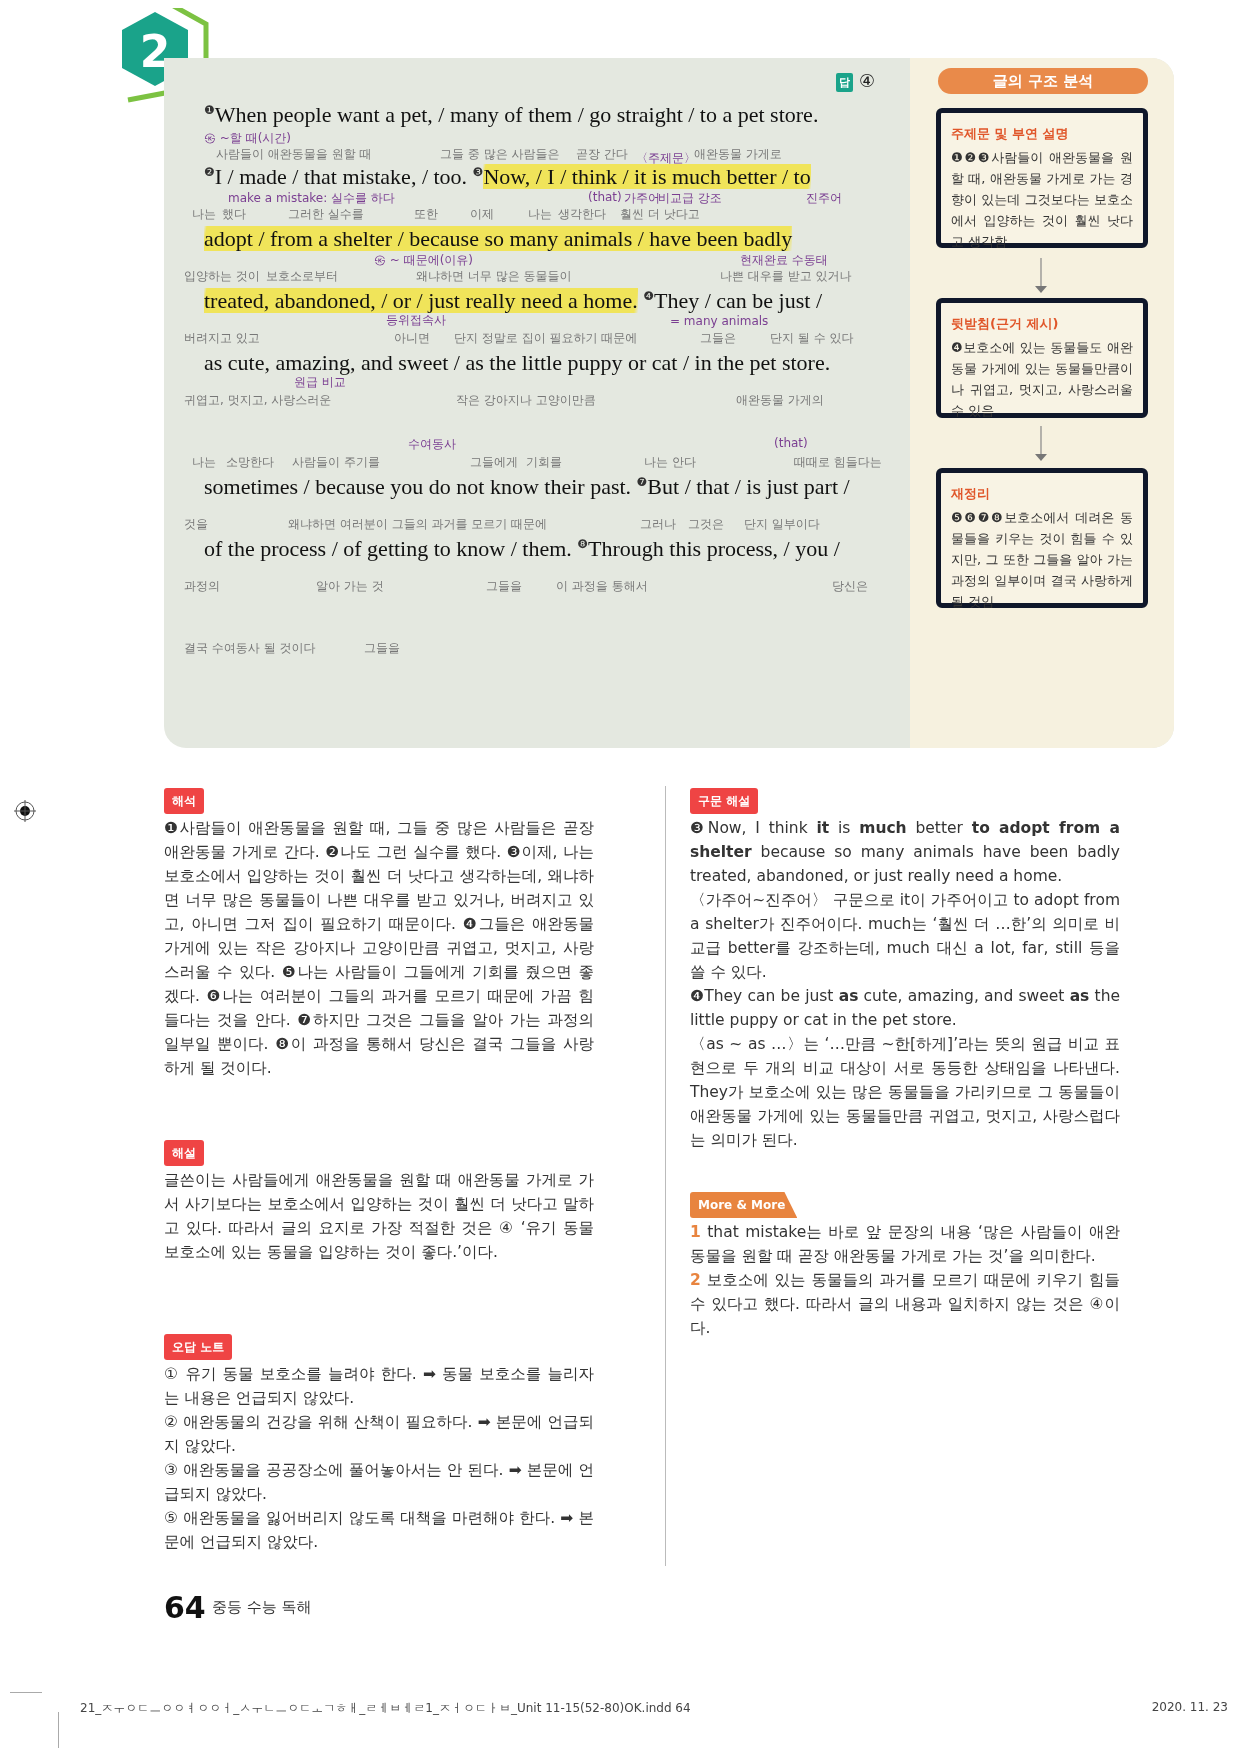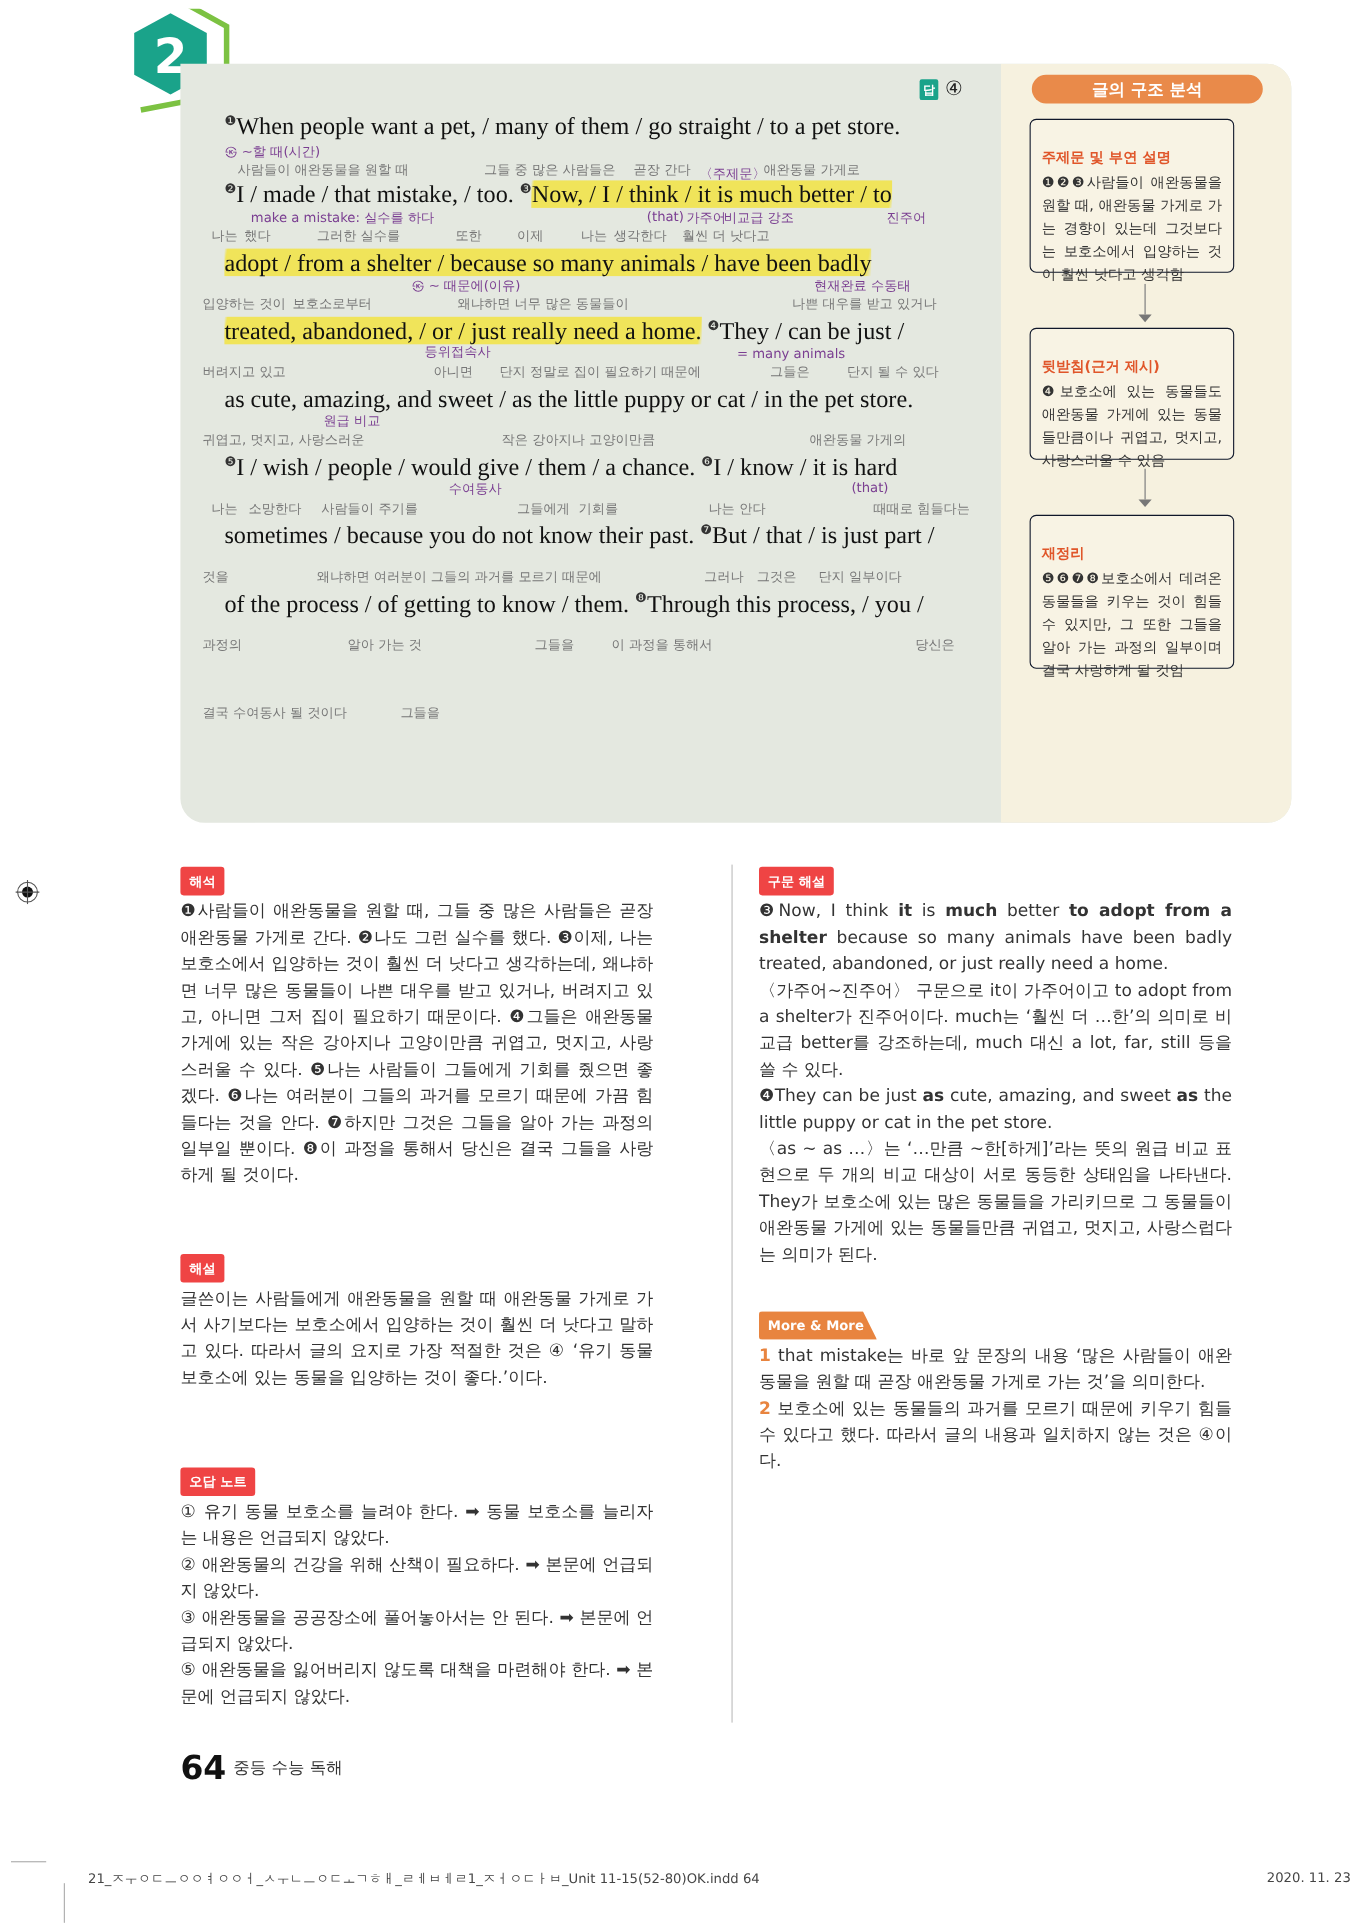--- a/index.html
+++ b/index.html
@@ -21,21 +21,21 @@
   .answer { position:absolute; left:672px; top:12px; font-size:18px; color:#222; }
   .answer .tag { display:inline-block; background:#1aa38a; color:#fff; font-size:11px; font-weight:bold; padding:2px 3px; border-radius:2px; margin-right:6px; vertical-align:middle; }
 
   .line { position:absolute; left:40px; width:690px; font-family:"Liberation Serif", "DejaVu Serif", serif; font-size:22px; color:#111; white-space:nowrap; }
   .ko { position:absolute; font-size:12px; color:#777; white-space:nowrap; }
   .note { position:absolute; font-size:12px; color:#7a3e91; white-space:nowrap; }
   .hl { background:linear-gradient(100deg, transparent 0, #f0e45a 3px, #f0e45a 99%, transparent 100%);font-family:Liberation Serif, serif; }
   .n { font-size:12px; vertical-align:super; color:#333; font-family:"DejaVu Sans", sans-serif; }
 
   .struct-title { position:absolute; left:774px; top:10px; width:210px; height:26px; background:#e98a4a; color:#fff; border-radius:14px; text-align:center; line-height:26px; font-size:15px; font-weight:bold; }
-  .sbox { position:absolute; left:772px; width:186px; border:1px solid #0f172a; border-radius:6px; background:#f8f3e4; padding:25px 10px; box-sizing:border-box; }
+  .sbox { position:absolute; left:772px; width:212px; border:5px solid #0f172a; border-radius:6px; background:#f8f3e4; padding:12px 10px; box-sizing:border-box; }
   .sbox .t { color:#e0562a; font-size:13px; font-weight:bold; margin-bottom:4px; }
   .sbox .b { font-size:13px; line-height:21px; color:#333; text-align:justify; }
   .arrow { position:absolute; left:870px; width:14px; height:36px; }
 
   
   .col { position:absolute; width:430px; font-size:15.5px; line-height:24px; color:#333; }
   .lbl { display:inline-block; background:#ef4444; color:#fff; font-size:12px; font-weight:bold; padding:1px 8px; border-radius:3px; margin-bottom:2px; }
   .lbl-orange { display:inline-block; background:#e8843f; color:#fff; font-size:12px; font-weight:bold; padding:1px 12px 1px 8px; border-radius:3px 0 0 3px; clip-path:polygon(0 0, 88% 0, 100% 100%, 0 100%); margin-bottom:2px; }
   .p { text-align:justify; }
   .num-o { color:#e8843f; font-weight:bold; }
@@ -106,21 +106,20 @@
   <div class="ko" style="left:290px; top:272px">단지 정말로 집이 필요하기 때문에</div>
   <div class="ko" style="left:536px; top:272px">그들은</div>
   <div class="ko" style="left:606px; top:272px">단지 될 수 있다</div>
 
   <div class="line" style="top:292px"><span>as cute, amazing, and sweet / as the little puppy or cat / in the pet store.</span></div>
   <div class="note" style="left:130px; top:316px">원급 비교</div>
   <div class="ko" style="left:20px; top:334px">귀엽고, 멋지고, 사랑스러운</div>
   <div class="ko" style="left:292px; top:334px">작은 강아지나 고양이만큼</div>
   <div class="ko" style="left:572px; top:334px">애완동물 가게의</div>
 
-  <div class="line" style="top:354px"><span class="n">❺</span><span>I / wish / people / would give / them / a chance.</span> <span class="n">❻</span><span>I / know / it is hard</span></div>
   <div class="note" style="left:244px; top:378px">수여동사</div>
   <div class="note" style="left:610px; top:378px">(that)</div>
   <div class="ko" style="left:28px; top:396px">나는</div>
   <div class="ko" style="left:62px; top:396px">소망한다</div>
   <div class="ko" style="left:128px; top:396px">사람들이</div>
   <div class="ko" style="left:180px; top:396px">주기를</div>
   <div class="ko" style="left:306px; top:396px">그들에게</div>
   <div class="ko" style="left:362px; top:396px">기회를</div>
   <div class="ko" style="left:480px; top:396px">나는</div>
   <div class="ko" style="left:508px; top:396px">안다</div>

